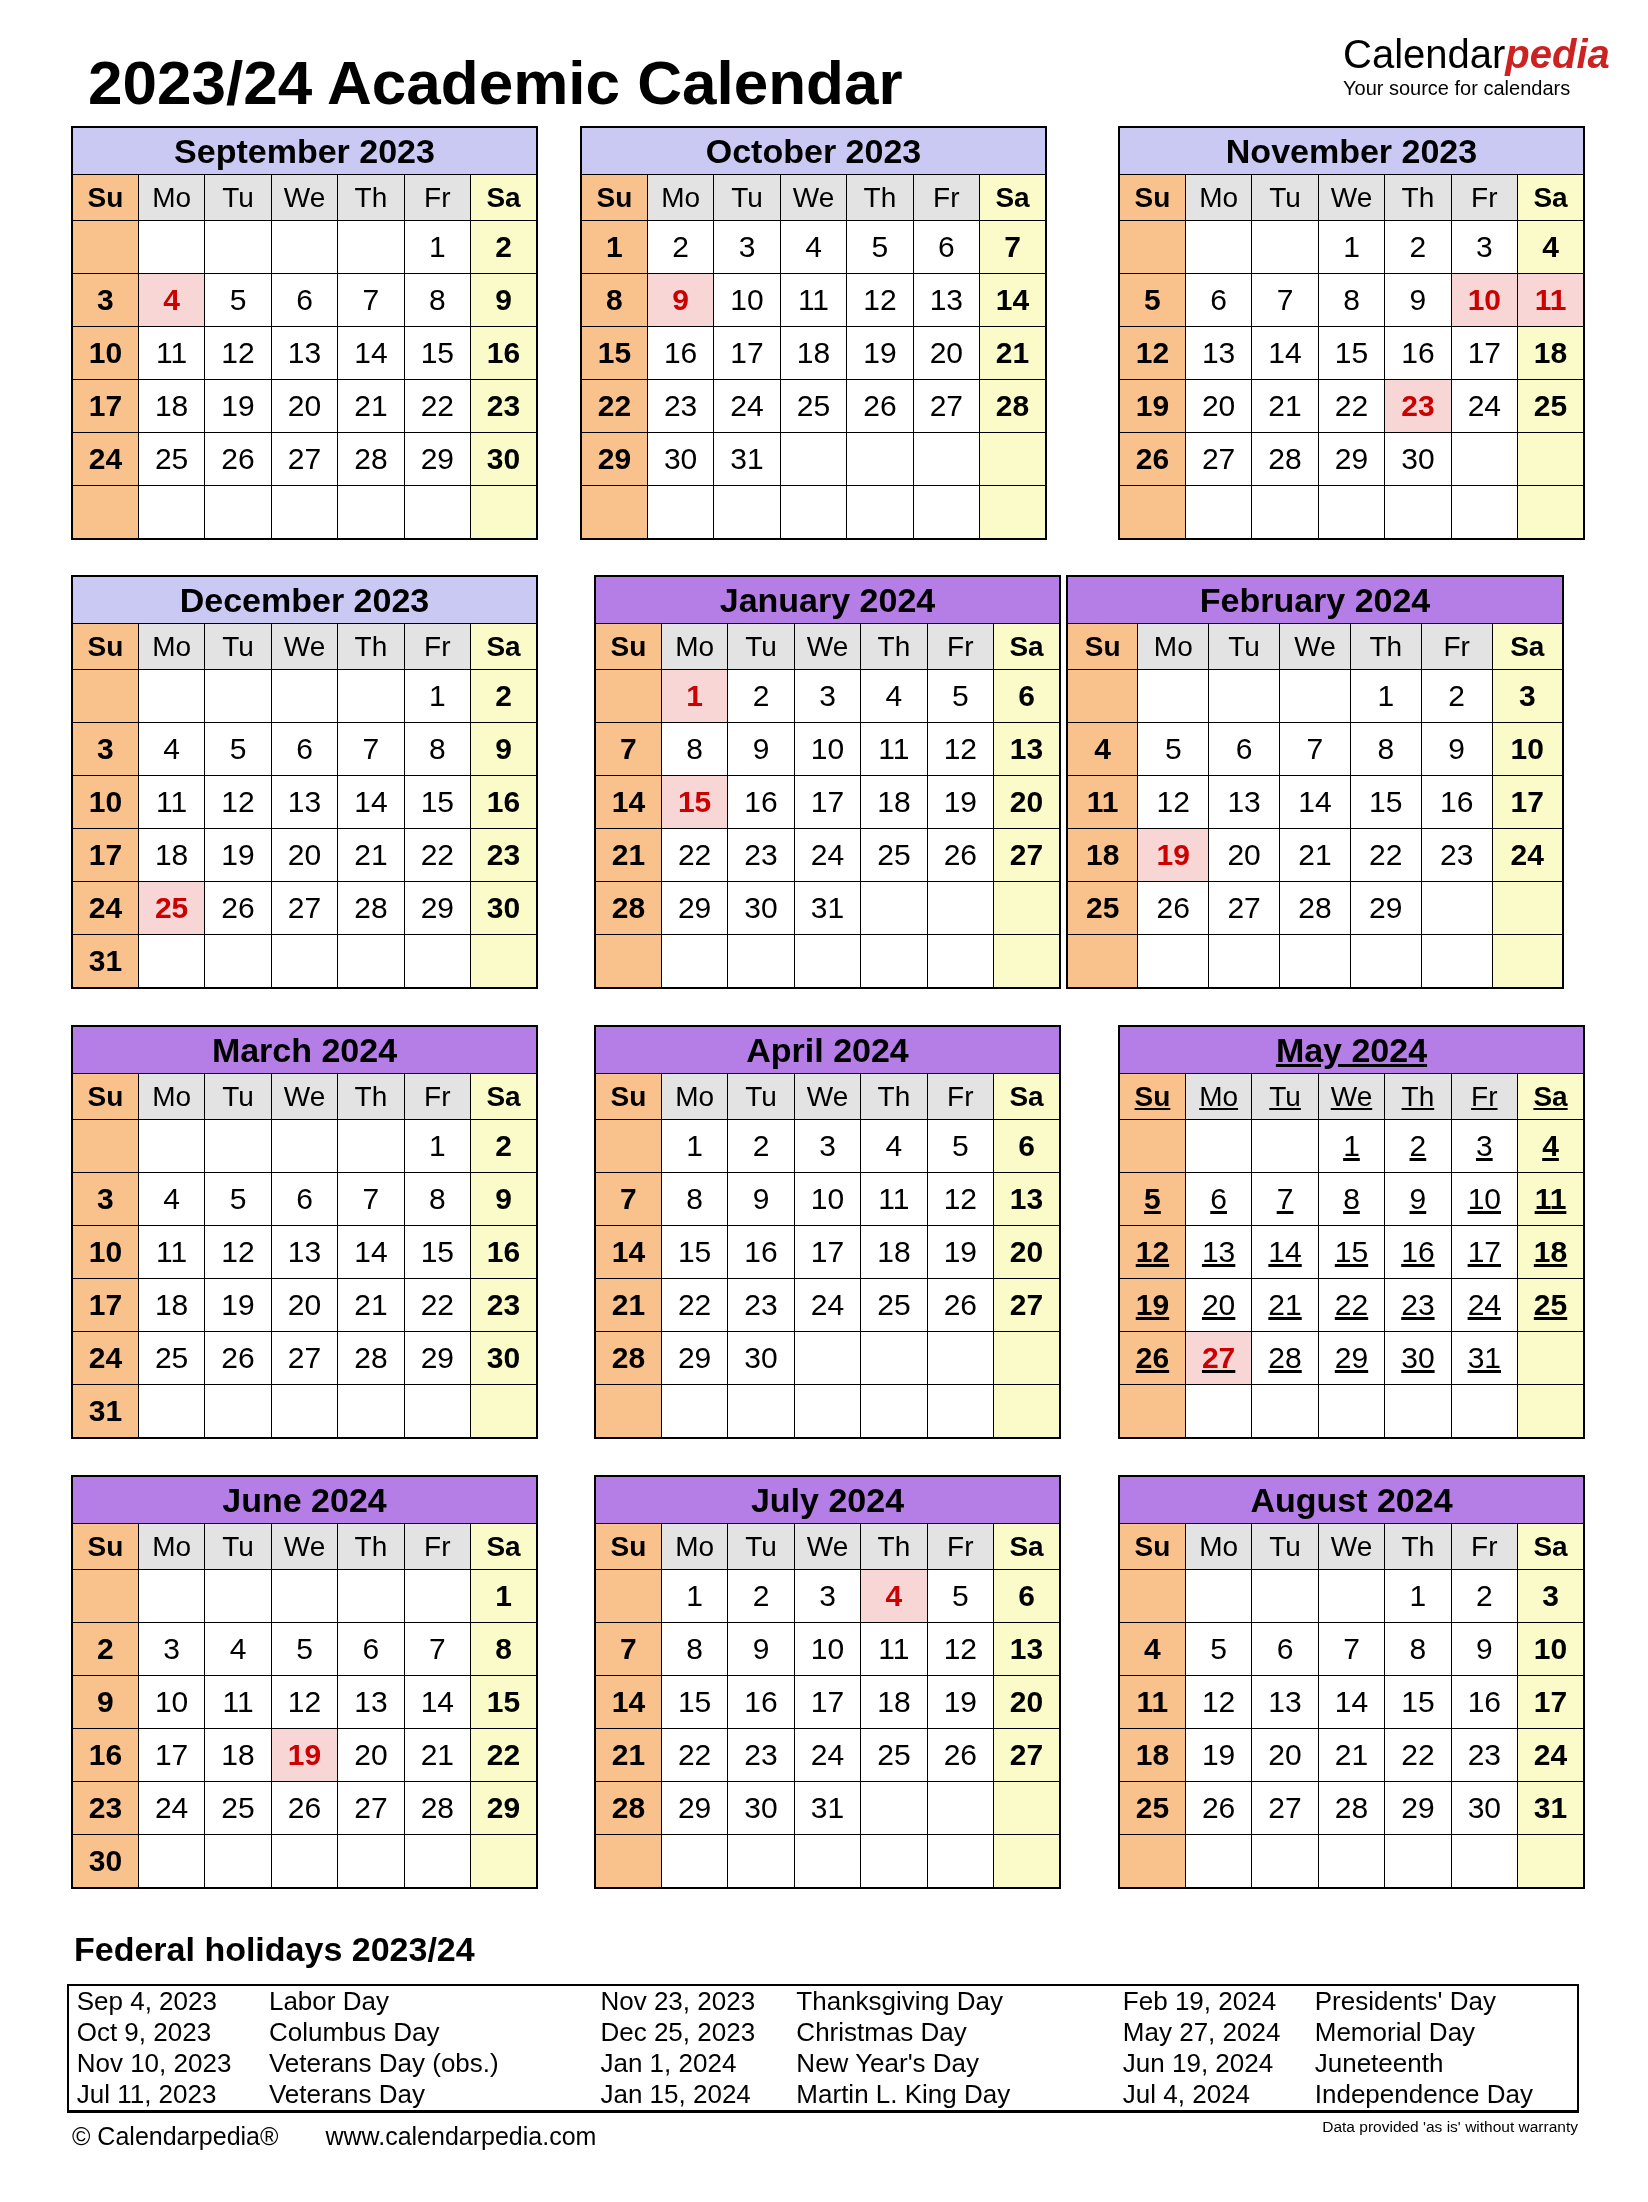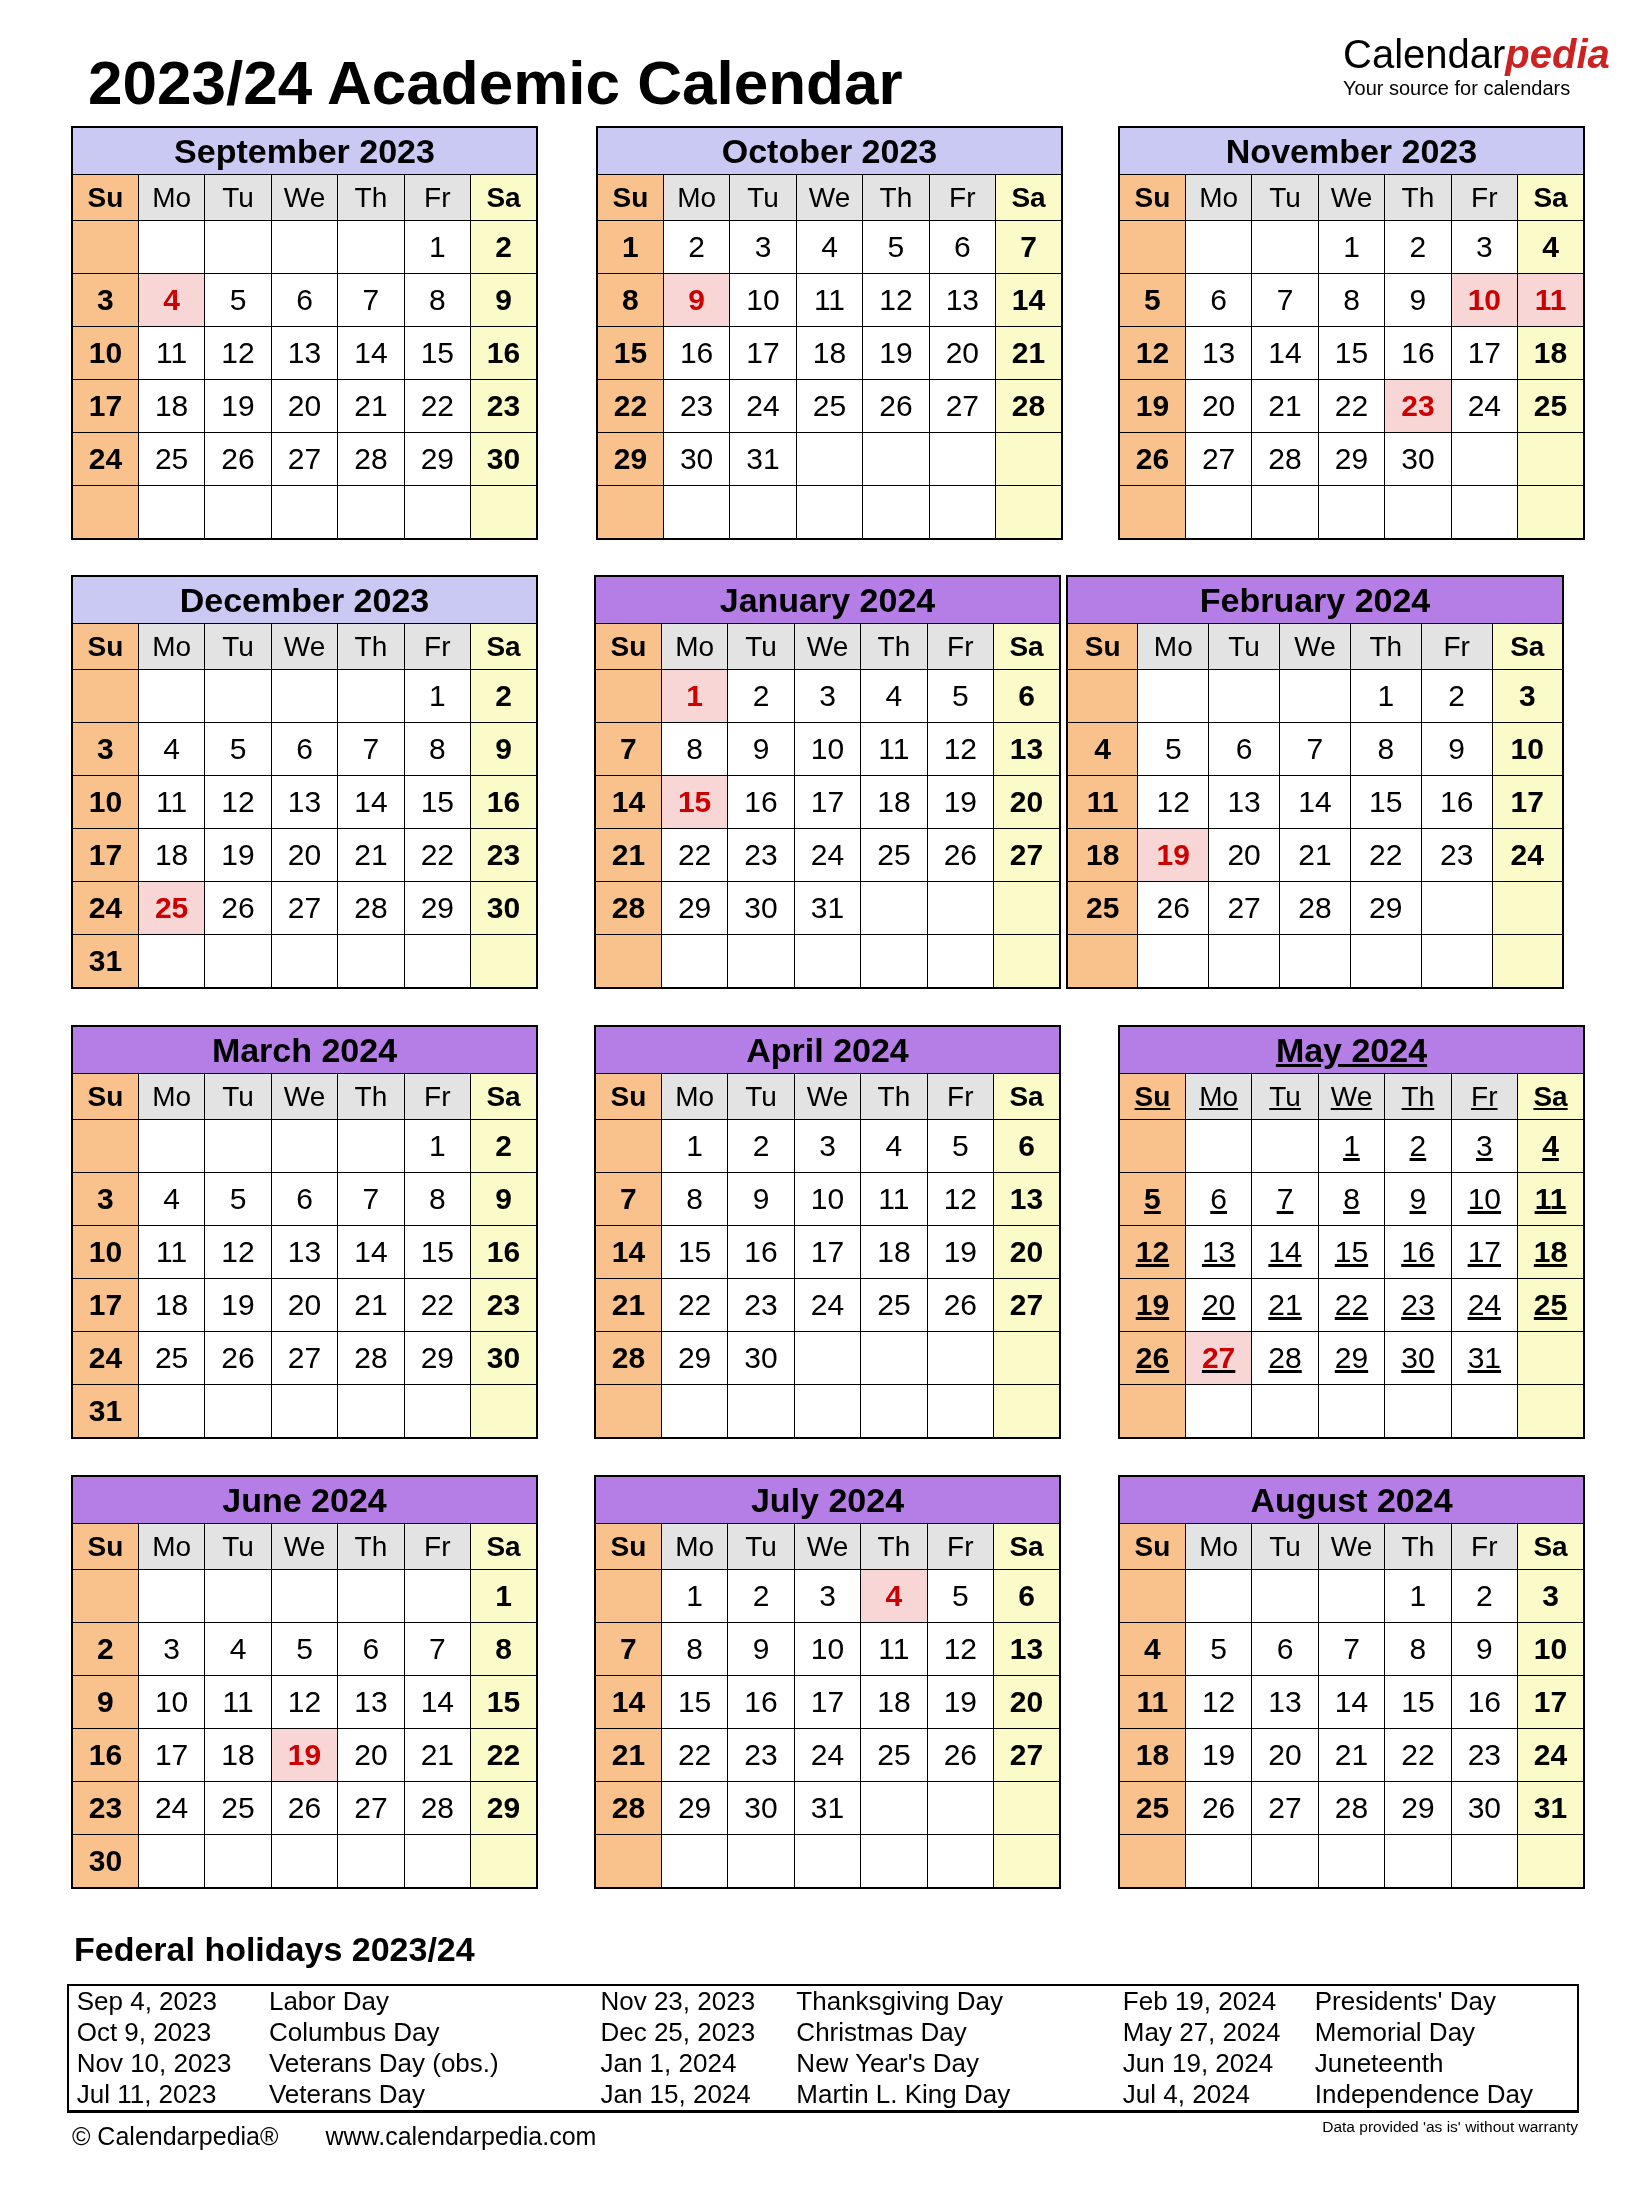--- a/index.html
+++ b/index.html
@@ -171,21 +171,21 @@
           <td class="date c0"></td>
           <td class="date c1"></td>
           <td class="date c2"></td>
           <td class="date c3"></td>
           <td class="date c4"></td>
           <td class="date c5"></td>
           <td class="date c6"></td>
         </tr>
       </tbody>
     </table>
-    <table class="month m2023" style="left: 596px; top: 126px; width: 467px;">
+    <table class="month m2023" style="left: 580px; top: 126px; width: 467px;">
       <colgroup>
         <col>
         <col>
         <col>
         <col>
         <col>
         <col>
         <col>
       </colgroup>
       <tbody>

